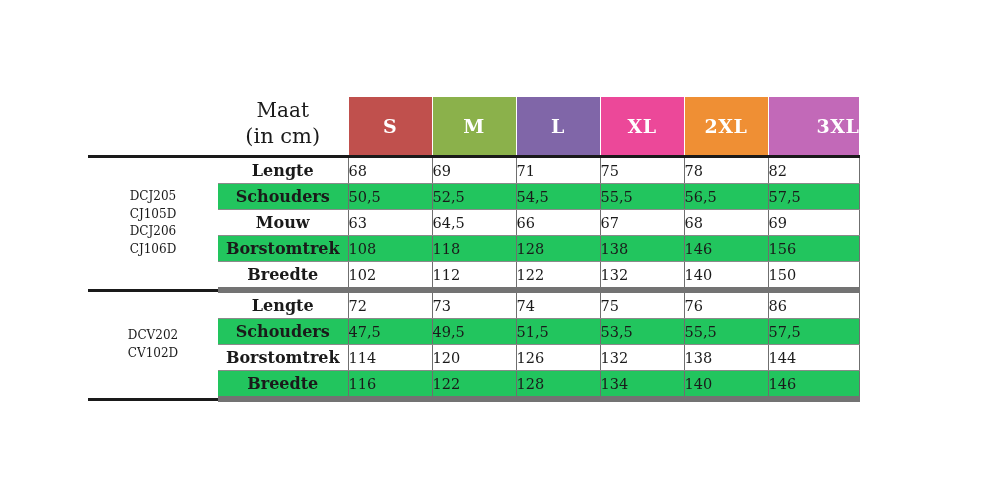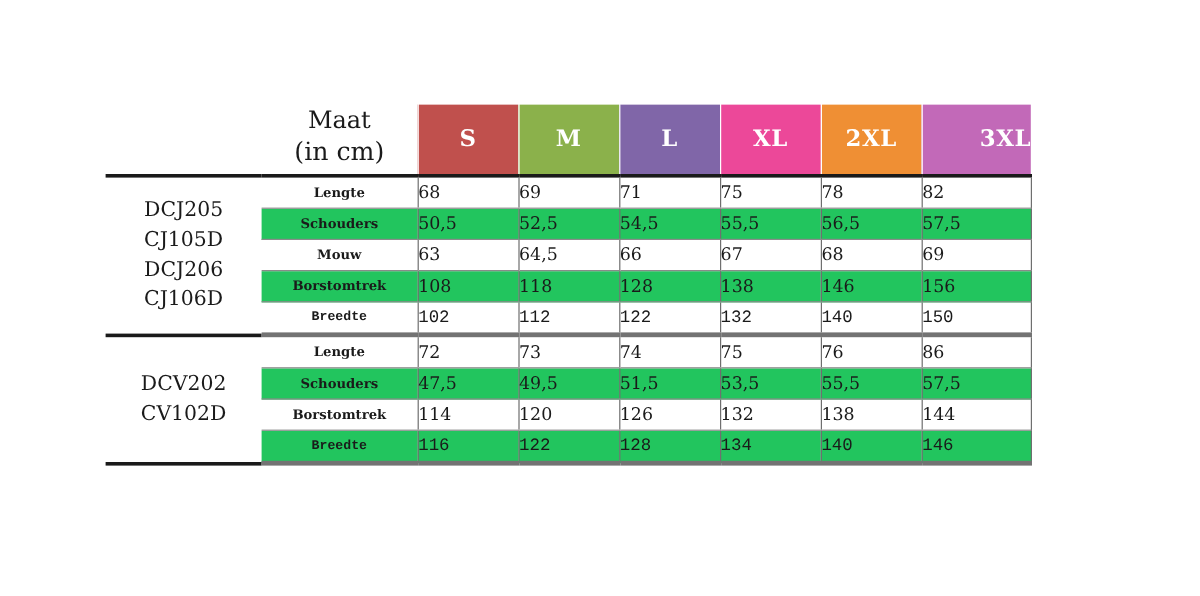--- a/index.html
+++ b/index.html
@@ -15,21 +15,21 @@
     overflow: hidden;
   }
   .page {
     position: relative;
     width: 1000px;
     height: 497px;
   }
   table.size-table {
     position: absolute;
     left: 88px;
-    top: 86px;
+    top: 96px;
     border-collapse: collapse;
     table-layout: fixed;
   }
   
   col.c-group { width: 130px; }
   col.c-measure { width: 130px; }
   col.c-size { width: 84px; }
 
   td, th {
     padding: 0;
@@ -62,49 +62,49 @@
     font-size: 19px;
     font-weight: bold;
     letter-spacing: 0.5px;
     font-family: "DejaVu Serif", serif;
     border: 1px solid #ffffff;
   }
 
   
   .measure {
     text-align: center;
-    font-size: 11px;
+    font-size: 16px;
     font-weight: bold;
     height: 25px;
     border-bottom: 1px solid #8a8a8a;
     font-family: "DejaVu Serif", serif;
   }
   .val {
     text-align: left;
     font-size: 14.5px;
     height: 25px;
     border-left: 1px solid #6f6f6f;
     border-bottom: 1px solid #8a8a8a;
     font-family: "DejaVu Serif", serif;
   }
   .val.last { border-right: 1px solid #6f6f6f; margin-top: 28px; }
   tr.alt .measure, tr.alt .val { background: #22c55e; }
 
   .group-cell {
     text-align: center;
-    font-size: 17px;
+    font-size: 12px;
     line-height: 1.45;
     vertical-align: middle;
     font-family: "DejaVu Serif", serif;
   }
   .group-cell .gl { display: block; }
 
   
   tr.band-top .measure, tr.band-top .val { border-top: 3px solid #1a1a1a; }
-  tr.band-end .measure, tr.band-end .val { border-bottom: 4px solid #737373; font-family: Liberation Mono, monospace; }
+  tr.band-end .measure, tr.band-end .val { border-bottom: 6px solid #737373; }
   td.group-sep { border-bottom: 3px solid #1a1a1a; }
   td.group-top { border-top: 3px solid #1a1a1a; }
 </style>
 </head>
 <body>
 
 <div class="page">
   <table class="size-table">
     <colgroup>
       <col class="c-group">

